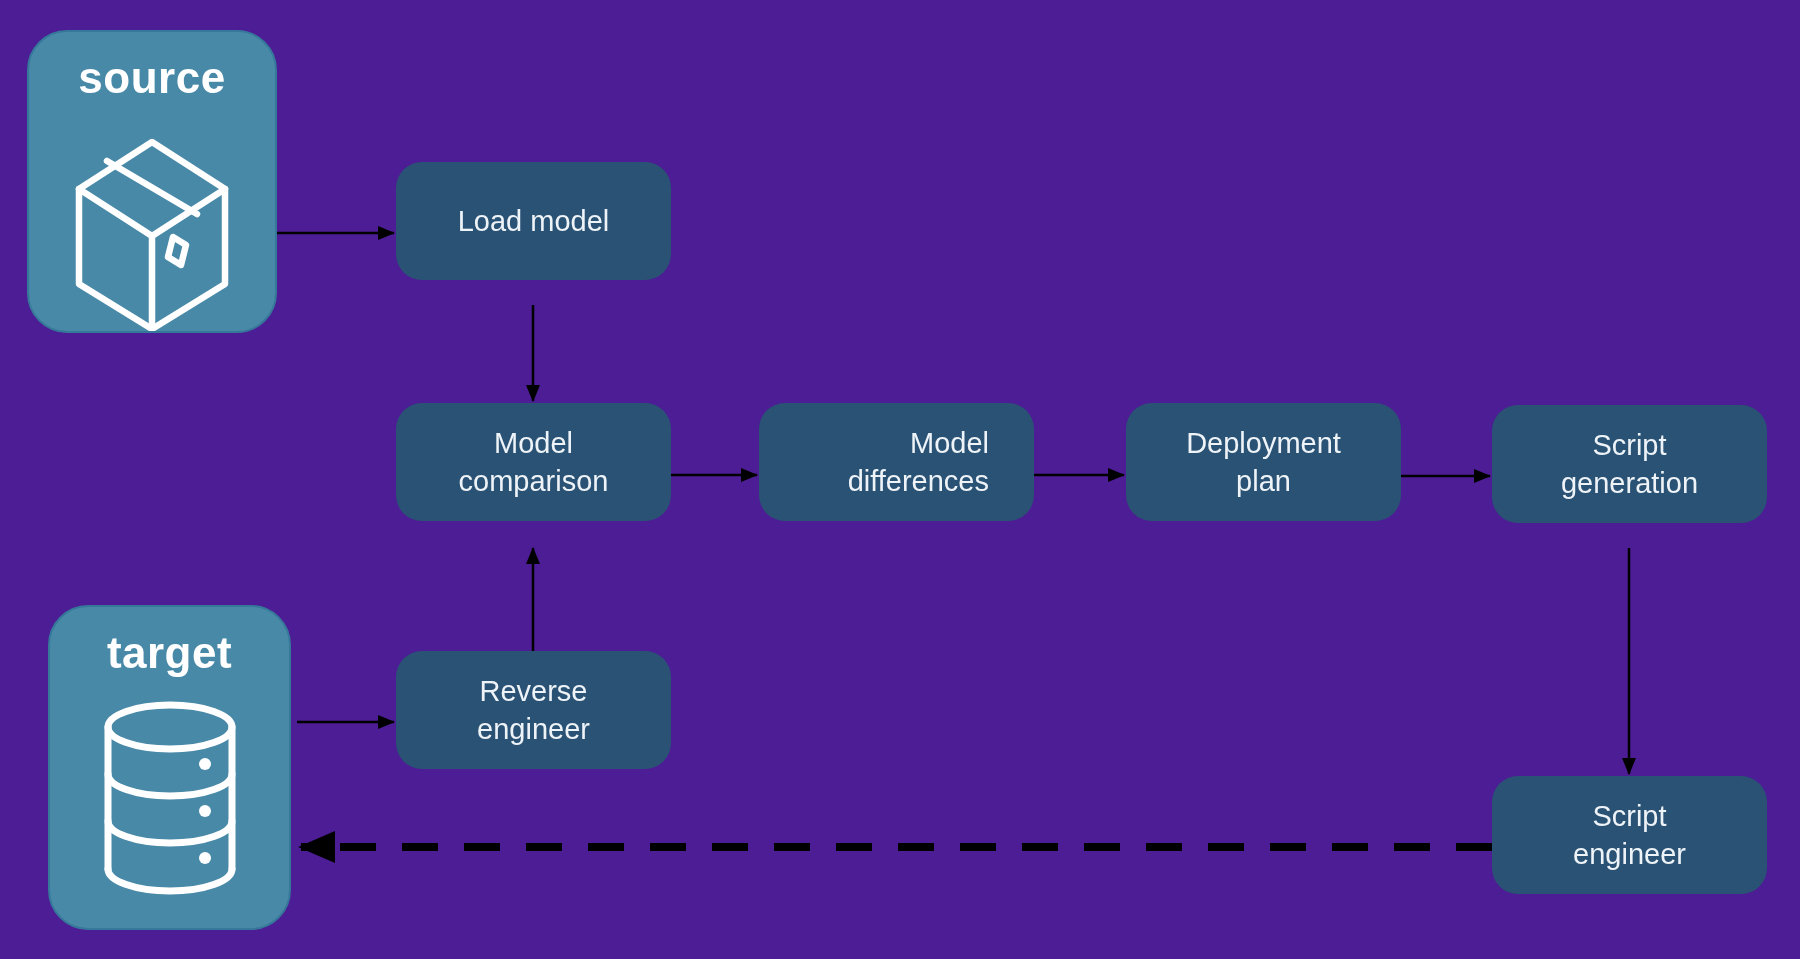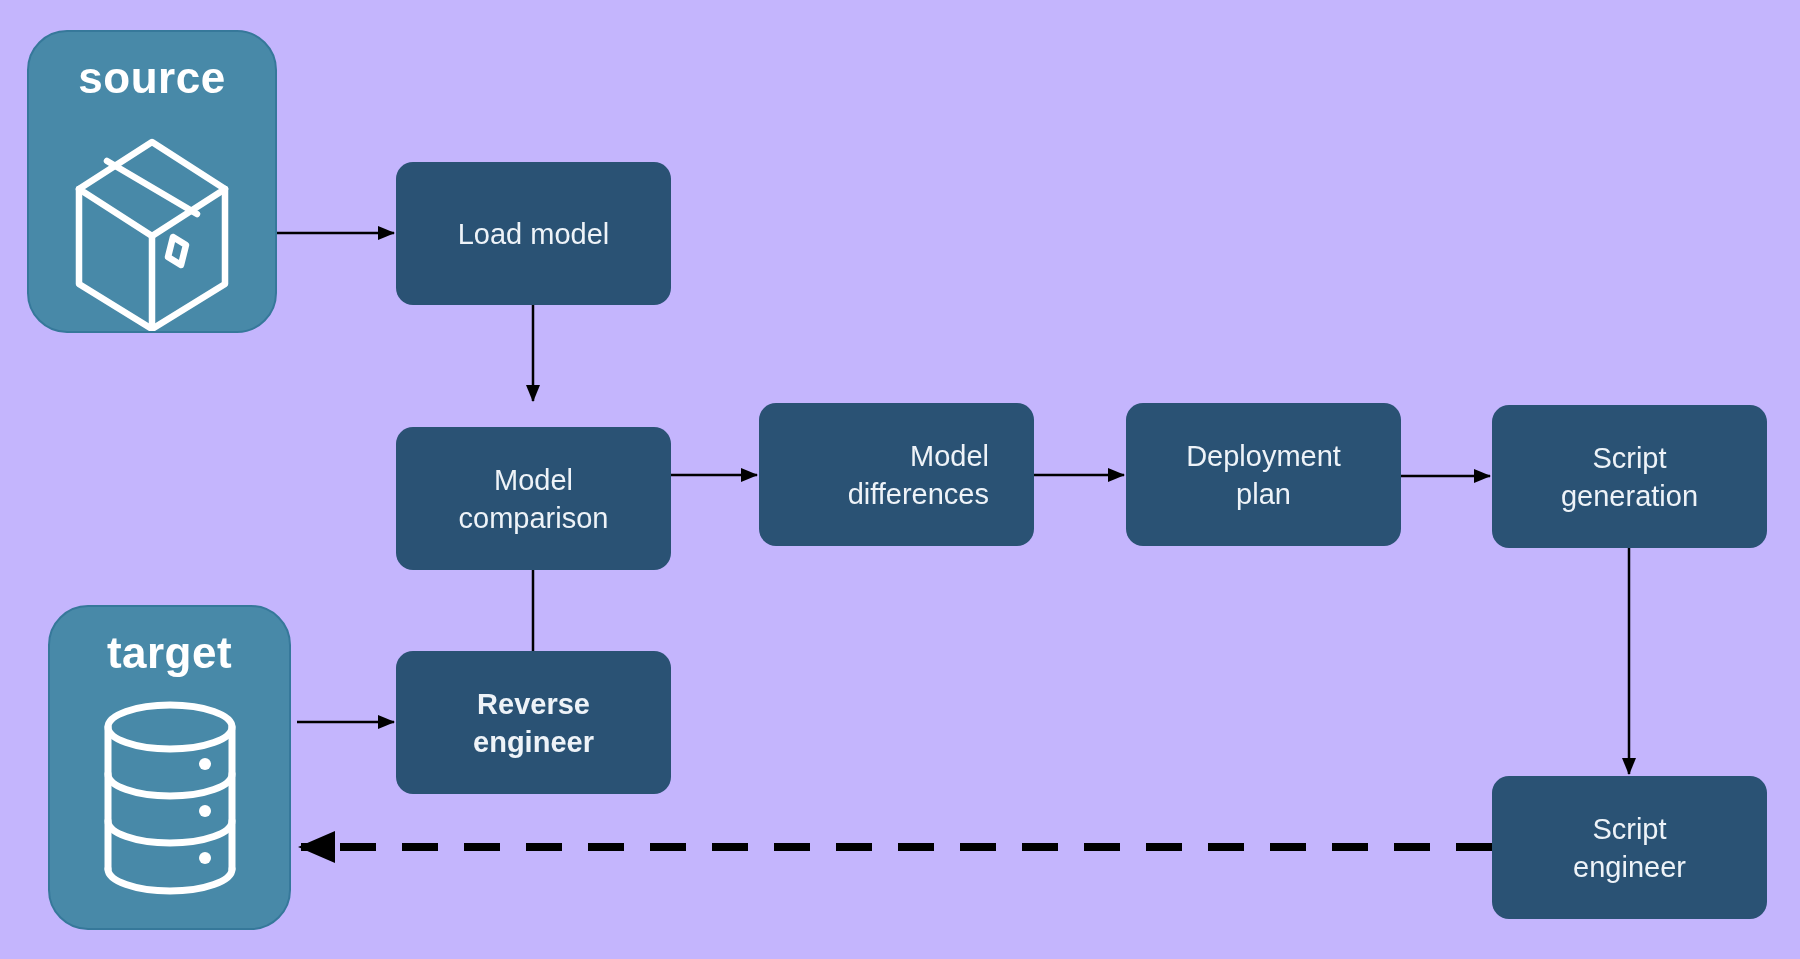--- a/index.html
+++ b/index.html
@@ -1,47 +1,47 @@
 <!DOCTYPE html>
 <html><head>
 <meta charset="utf-8">
 <style>
   html, body { margin: 0; padding: 0; background: #ffffff; }
   .canvas {
     position: relative;
     width: 1800px;
     height: 959px;
-    background: #c4b5fd;
+    background: #4c1d95;
     font-family: "Liberation Sans", sans-serif;
     overflow: hidden;
   }
 
   
   .node {
     position: absolute;
     width: 275px;
-    height: 143px;
+    height: 118px;
     background: #2a5274;
-    border-radius: 17px;
+    border-radius: 26px;
     display: flex;
     align-items: center;
     justify-content: center;
     text-align: center;
     color: #eef3f8;
     font-size: 29px;
     line-height: 38px;
   }
   .node .lbl { max-width: 185px; }
 
   #node-load-model        { left: 396px;  top: 162px; }
-  #node-model-comparison  { left: 396px;  top: 403px; margin-top: 24px; }
+  #node-model-comparison  { left: 396px;  top: 403px; }
   #node-model-differences { left: 759px;  top: 403px; text-align: right; }
   #node-deployment-plan   { left: 1126px; top: 403px; }
   #node-script-generation { left: 1492px; top: 405px; }
-  #node-reverse-engineer  { left: 396px;  top: 651px; font-weight: bold; }
+  #node-reverse-engineer  { left: 396px;  top: 651px; }
   #node-script-execution  { left: 1492px; top: 776px; }
 
   
   .container {
     position: absolute;
     background: #4889a8;
     border: 2.5px solid #36789a;
     border-radius: 40px;
     box-sizing: border-box;
     display: flex;

